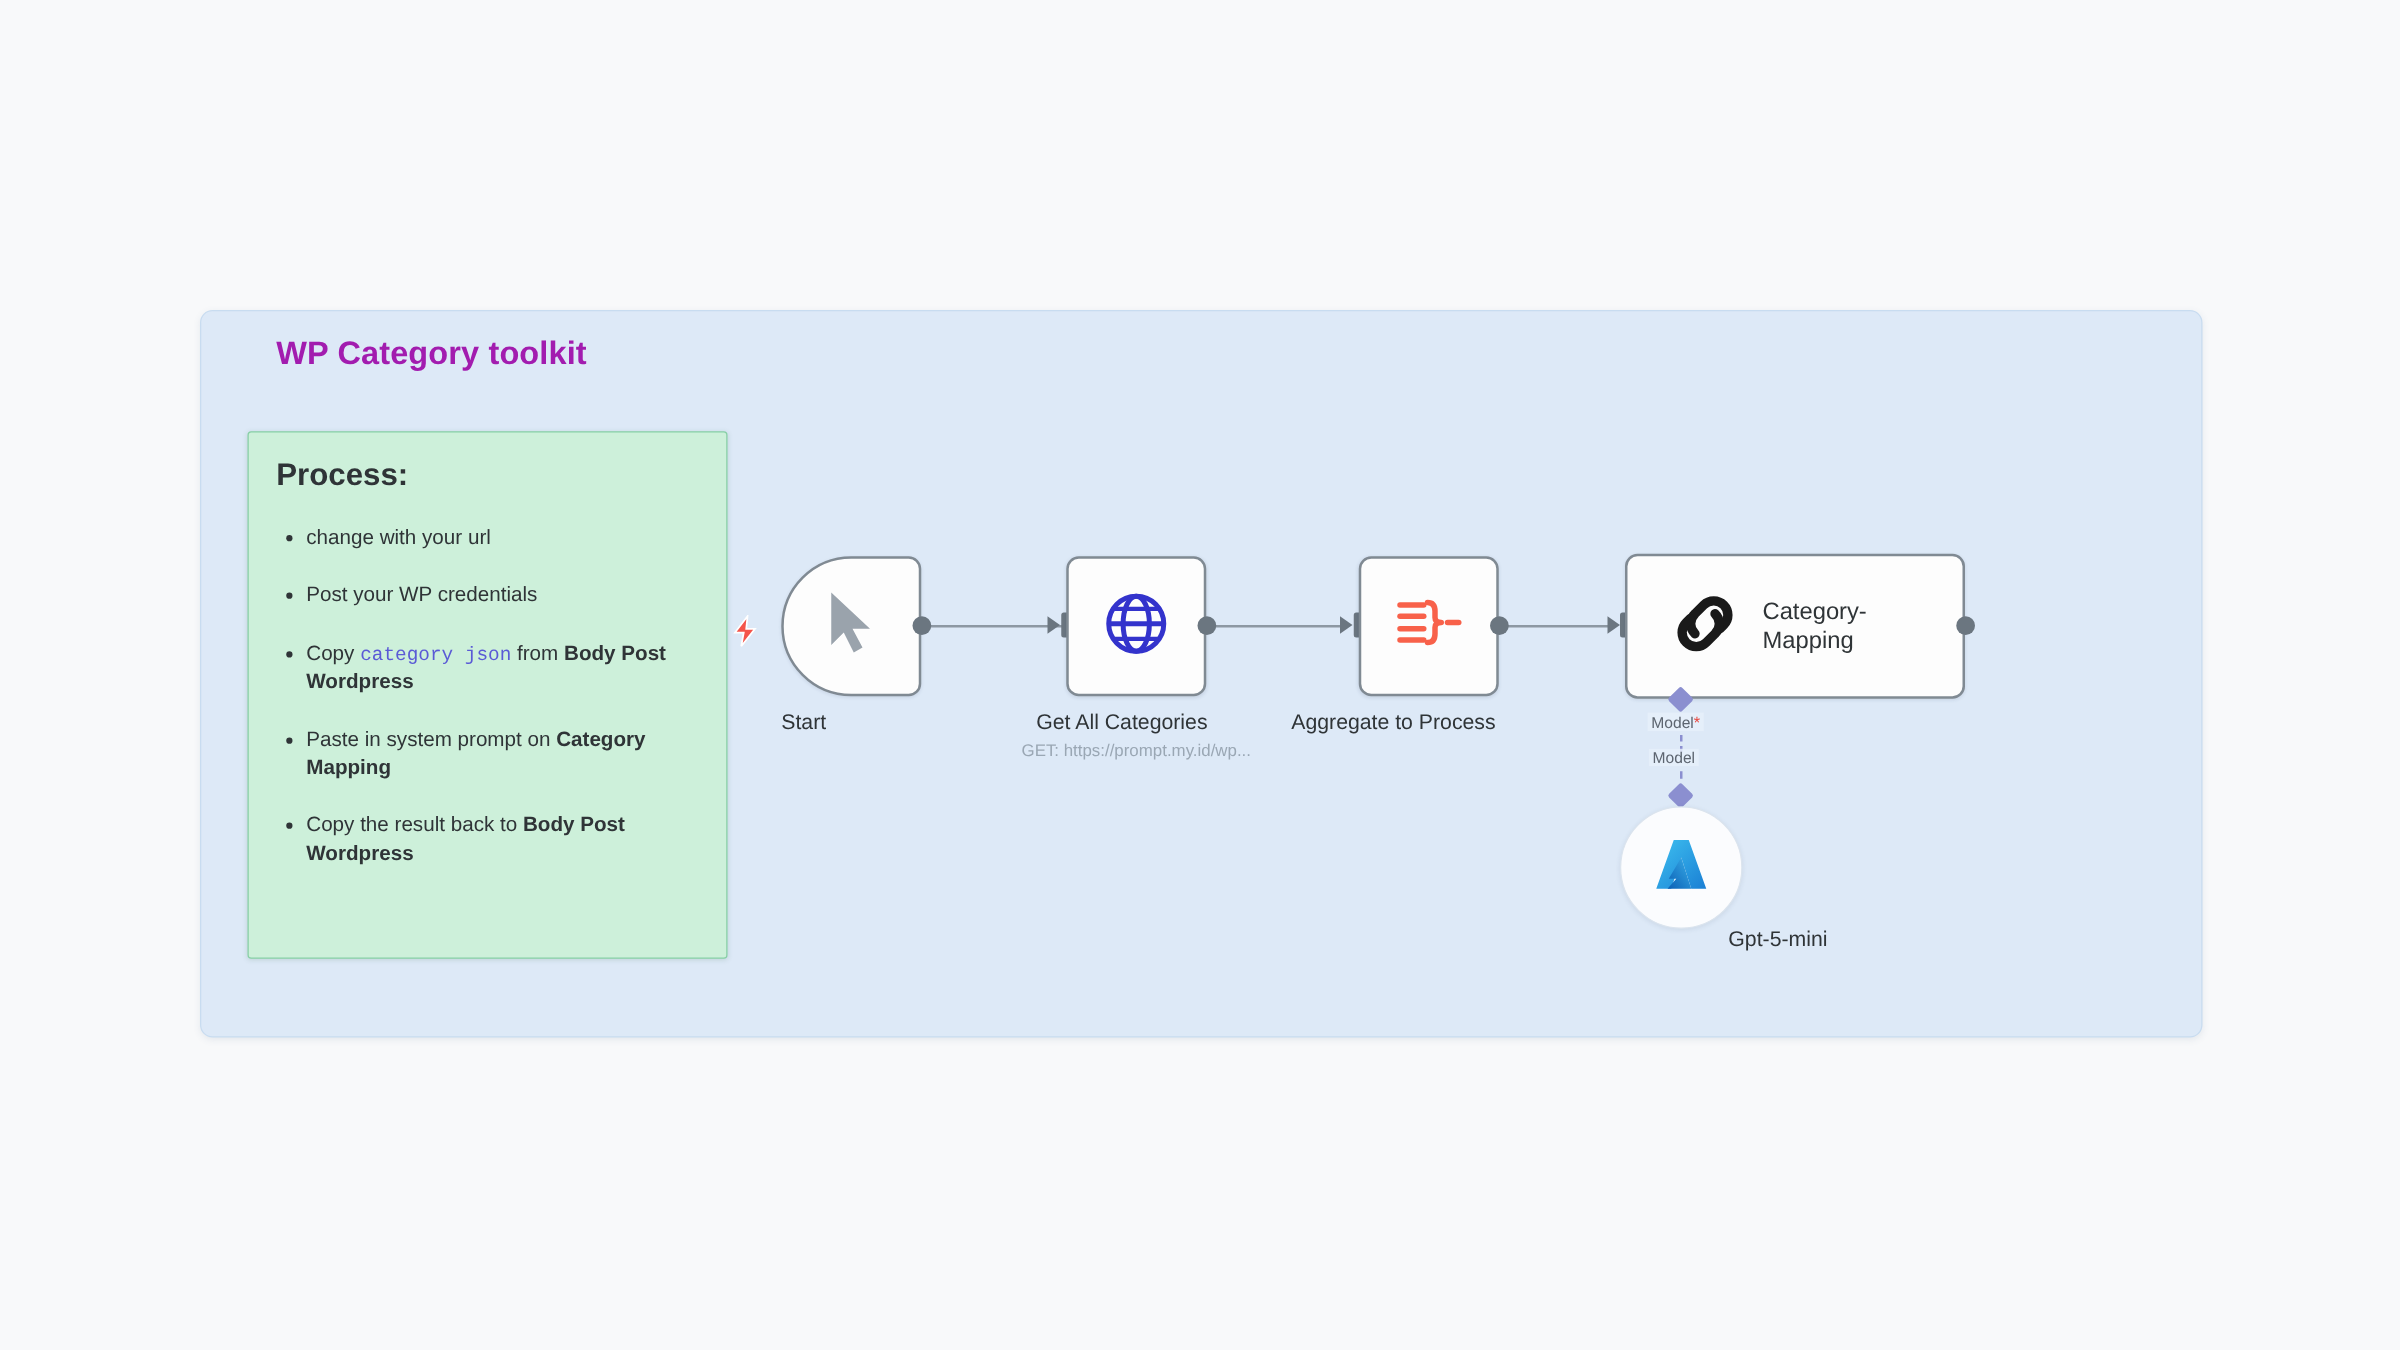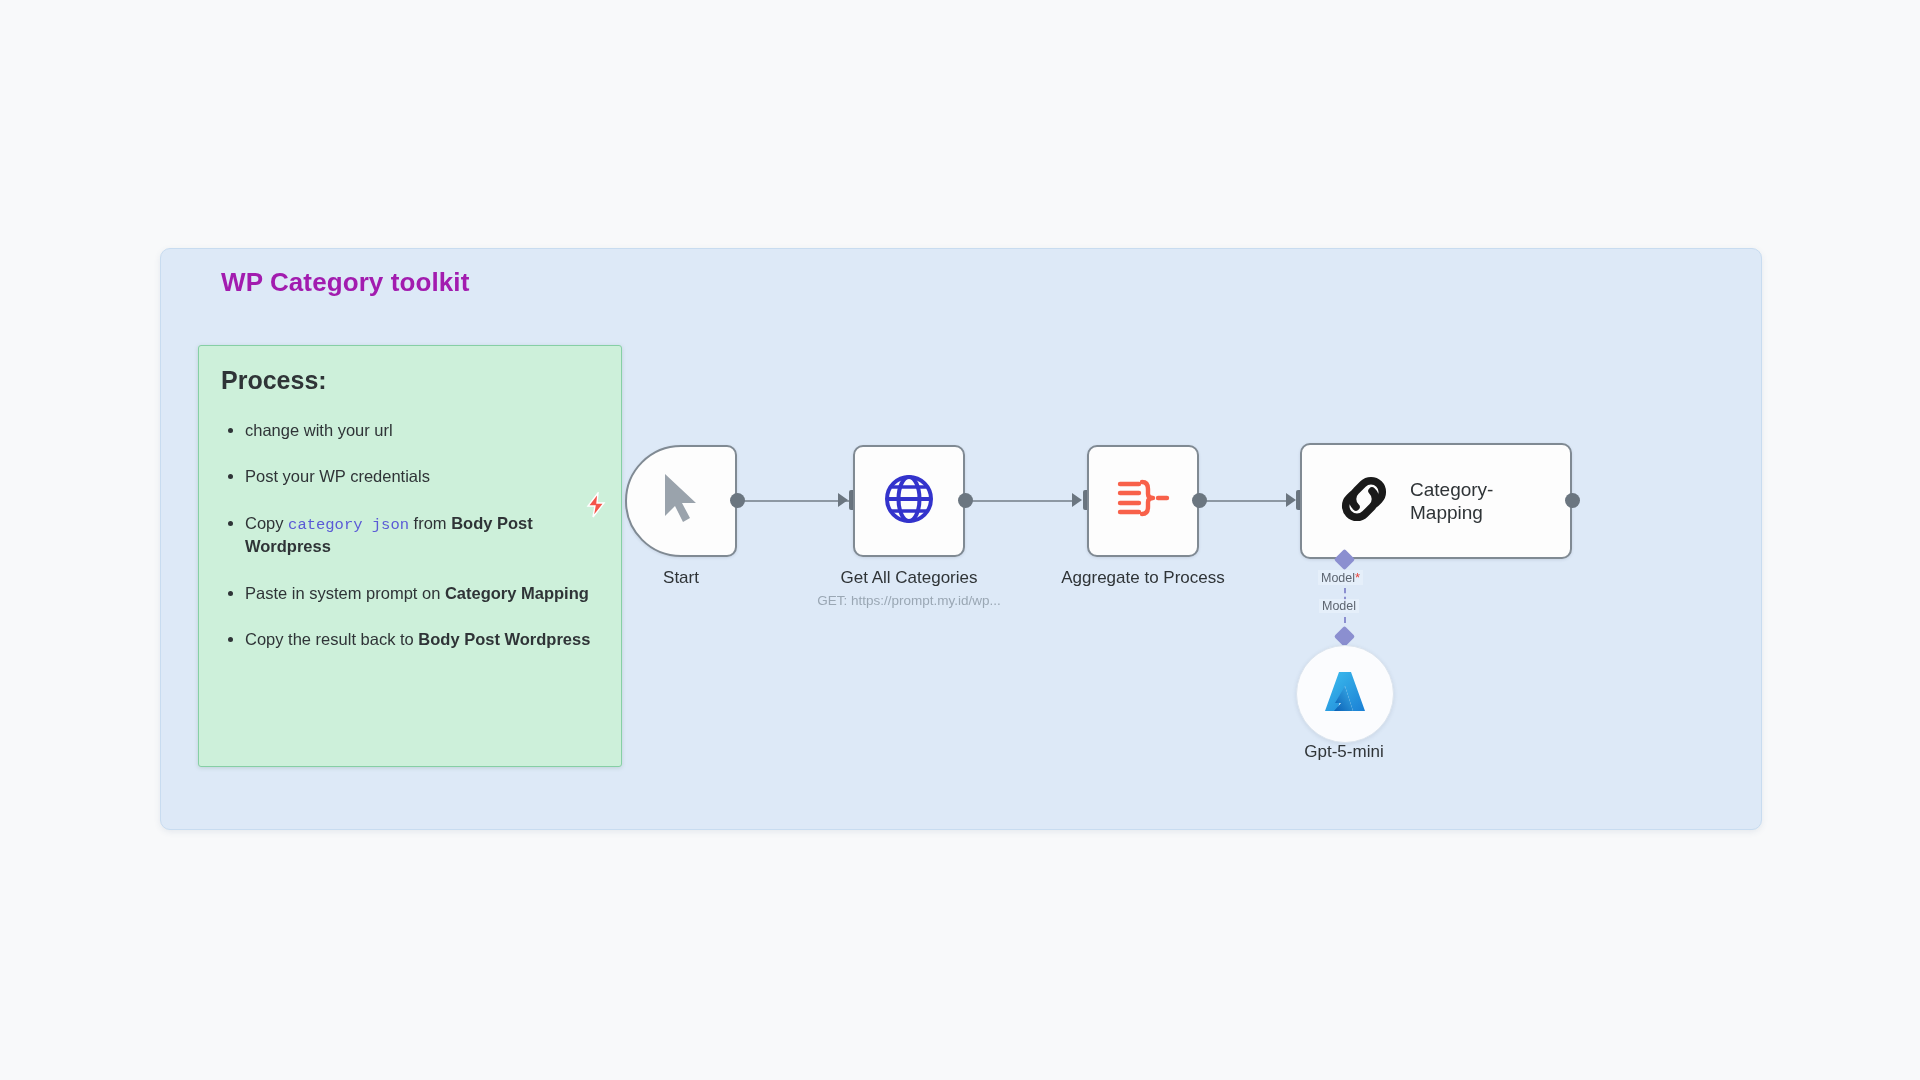--- a/index.html
+++ b/index.html
@@ -40,21 +40,21 @@
     color: #a21caf;
     letter-spacing: 0.1px;
     margin-left: 38px;
   }
 
   
   .note {
     position: absolute;
     left: 198px;
     top: 345px;
-    width: 424px;
+    width: 384px;
     height: 422px;
     background: #cdf0da;
     border: 1px solid #86cfa5;
     border-radius: 3px;
     box-shadow: 0 1px 4px rgba(60, 110, 80, 0.18);
     box-sizing: border-box;
     padding: 18px 22px 0 22px;
   }
   .note-title {
     font-size: 25px;
@@ -111,21 +111,20 @@
   .node-agg    { left: 1087px; top: 445px;  width: 112px; height: 112px; }
   .node-chain  {
     left: 1300px; top: 443px;  width: 272px; height: 116px;
     justify-content: flex-start;
     padding-left: 36px;
     gap: 20px;
   }
 
   .node-label {
     position: absolute;
-    text-align: center;
     font-size: 17px;
     color: #2f3437;
     white-space: nowrap;
   }
   .node-sublabel {
     position: absolute;
     text-align: center;
     font-size: 13.5px;
     color: #9aa7b4;
     white-space: nowrap;
@@ -195,21 +194,21 @@
     border: 1px solid #dbe4ee;
     box-shadow: 0 1px 4px rgba(40,60,90,0.10);
     display: flex;
     align-items: center;
     justify-content: center;
   }
   .model-label {
     position: absolute;
     left: 1226px; top: 742px;
     width: 236px;
-    text-align: center;
+    text-align: right;
     font-size: 17px;
     color: #2f3437;
   }
 </style>
 </head>
 <body>
 
 <div id="root">
 
   <div class="canvas">

